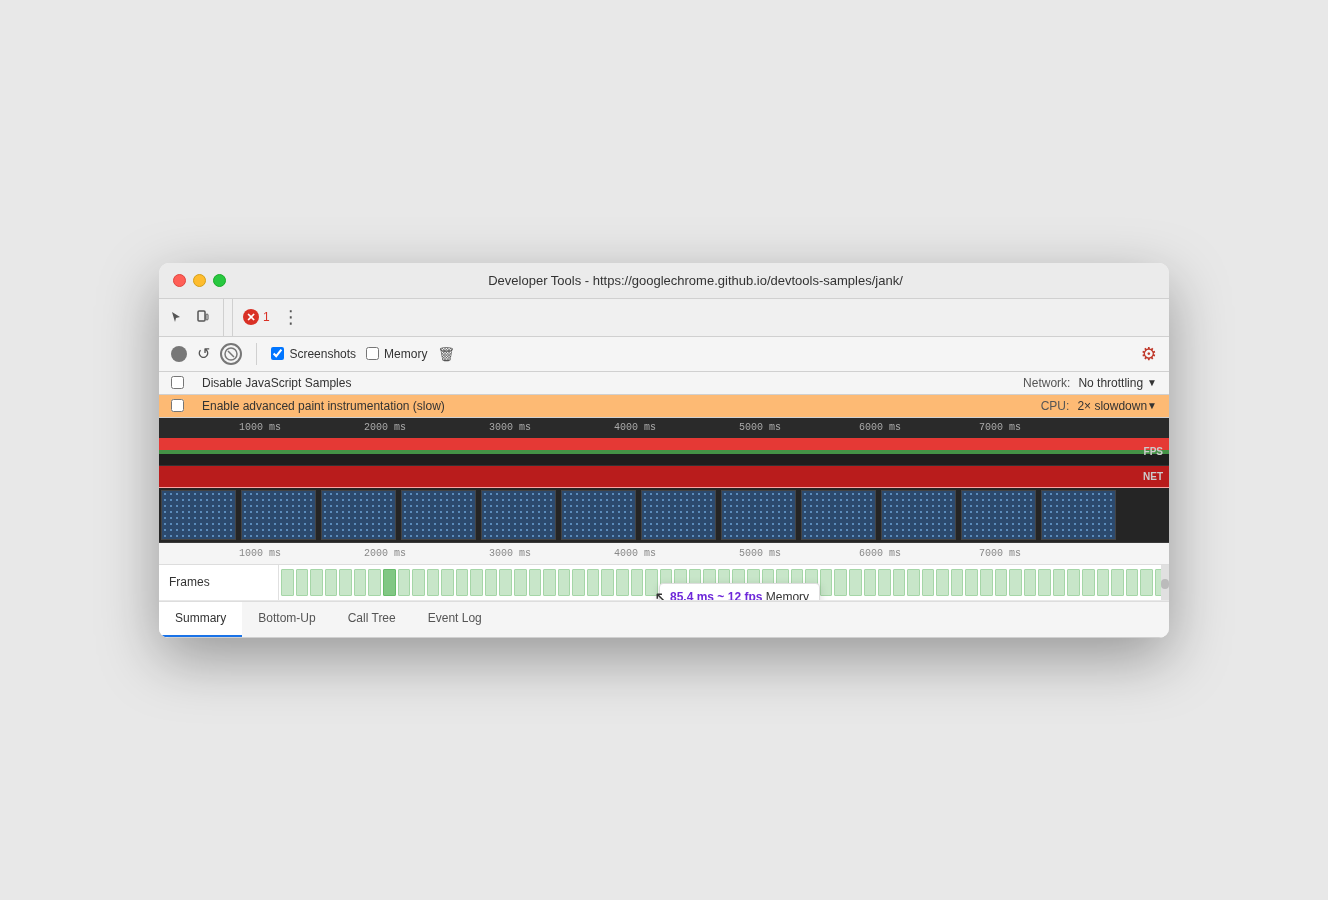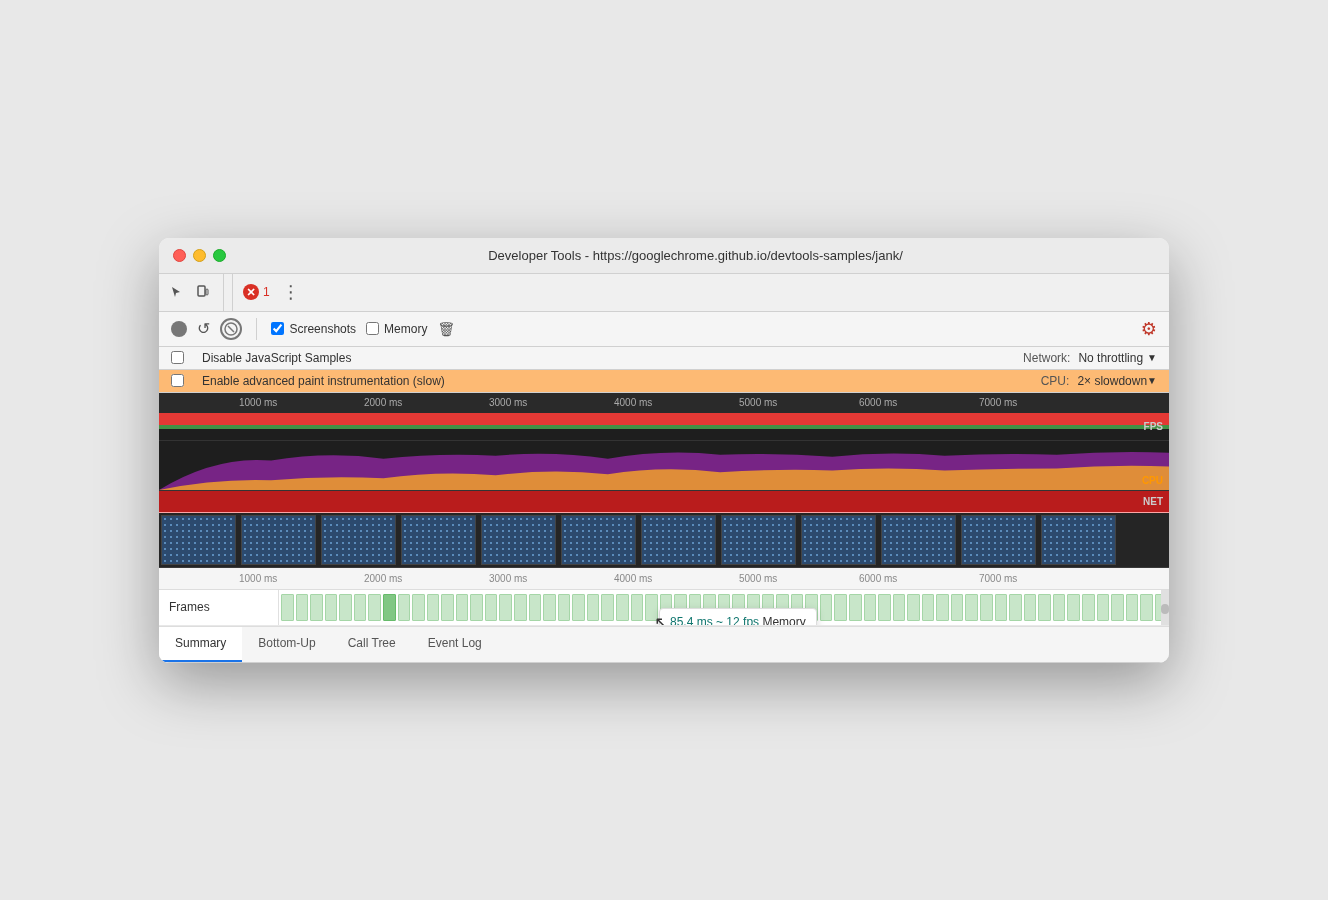--- a/index.html
+++ b/index.html
@@ -335,20 +335,21 @@
       display: flex;
       align-items: center;
       font-size: 10px;
       color: #888;
       overflow: hidden;
     }
     .ruler-tick {
       position: absolute;
       font-size: 10px;
       color: #888;
+      font-family: Liberation Mono, monospace;
     }
 
     .track-row {
       display: flex;
       align-items: center;
       height: 36px;
       border-bottom: 1px solid #e8e8e8;
       position: relative;
     }
     .track-label {
@@ -398,21 +399,21 @@
       background: white;
       border: 1px solid #ddd;
       border-radius: 4px;
       padding: 6px 10px;
       font-size: 12px;
       color: #333;
       box-shadow: 0 2px 8px rgba(0,0,0,0.15);
       white-space: nowrap;
       z-index: 10;
     }
-    .tooltip-green { color: #0f766e; font-weight: 400; }
+    .tooltip-green { color: #6d28d9; font-weight: 700; }
 
     
     .cursor-arrow {
       position: absolute;
       left: 375px;
       top: 22px;
       z-index: 11;
       font-size: 18px;
       color: #333;
       pointer-events: none;
@@ -565,29 +566,20 @@
   </div>
 
   <div class="flame-area">
 
     <div class="fps-row">
       <div class="fps-bar-red"></div>
       <div class="fps-bar-green"></div>
       <span class="fps-label">FPS</span>
     </div>
 
-    <div class="cpu-row">
-      <svg class="cpu-svg" viewBox="0 0 900 50" preserveAspectRatio="none">
-
-        <path d="M0,50 Q50,15 100,20 Q150,10 200,18 Q250,12 300,15 Q350,10 400,18 Q450,8 500,14 Q550,12 600,16 Q650,10 700,15 Q750,12 800,14 Q850,10 900,12 L900,50 Z" fill="#9c27b0" opacity="0.7"></path>
-
-        <path d="M0,50 Q50,38 100,40 Q150,35 200,38 Q250,30 300,35 Q350,28 400,34 Q450,25 500,32 Q550,28 600,30 Q650,26 700,30 Q750,28 800,28 Q850,24 900,26 L900,50 Z" fill="#f9a825" opacity="0.8"></path>
-      </svg>
-      <span class="cpu-label">CPU</span>
-    </div>
 
     <div class="net-row">
       <span class="net-label">NET</span>
     </div>
 
     <div class="screenshots-row">
       <div style="display:flex;height:100%;align-items:center;padding:2px 0;gap:1px;overflow:hidden;">
         <div class="screenshot-thumb" style="width:75px;background:#2c4a6e;">
             <div class="screenshot-dots"></div>
           </div>

